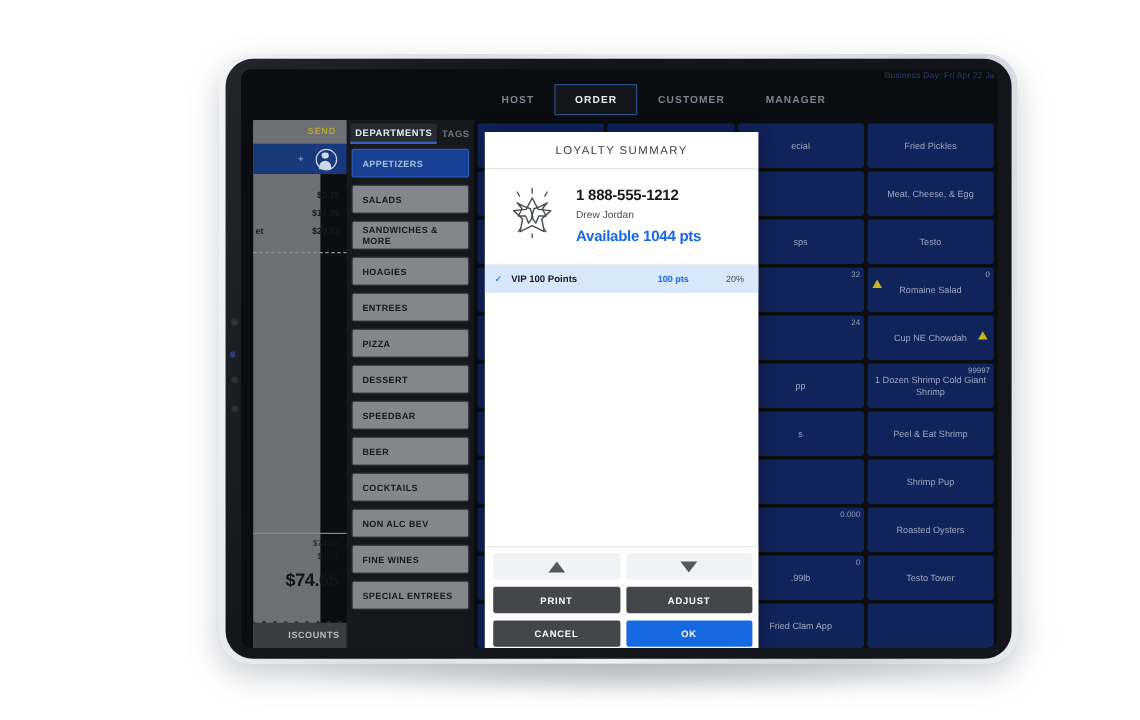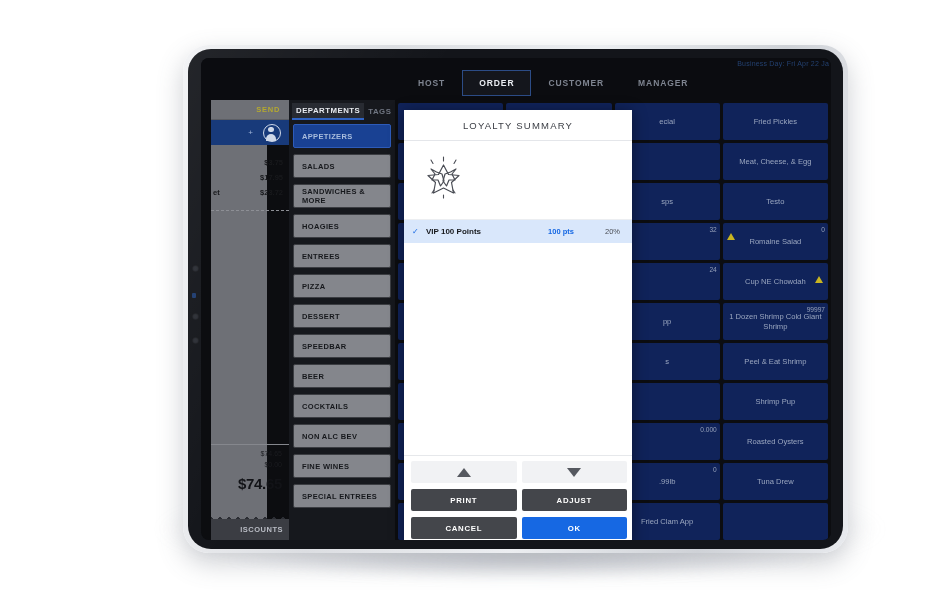--- a/index.html
+++ b/index.html
@@ -646,21 +646,21 @@
           <span></span>
         </div>
         <div class="menucell">
           <span></span>
         </div>
         <div class="menucell">
           <span class="qty-right">0</span>
           <span>.99lb</span>
         </div>
         <div class="menucell">
-          <span>Tuna Drew</span>
+          <span>Testo Tower</span>
         </div>
         <div class="menucell">
           <span>Oysters</span>
         </div>
         <div class="menucell">
           <span class="qty-right">0</span>
           <span>Himachi Kama</span>
         </div>
         <div class="menucell">
           <span>Fried Clam App</span>
@@ -684,20 +684,25 @@
             <g stroke="#4a4d55" stroke-width="1.1" stroke-linecap="round">
               <line x1="25.5" y1="2" x2="25.5" y2="6"></line>
               <line x1="13" y1="5" x2="15" y2="8.5"></line>
               <line x1="38" y1="5" x2="36" y2="8.5"></line>
               <line x1="25.5" y1="40" x2="25.5" y2="43"></line>
               <line x1="14" y1="38" x2="16" y2="35"></line>
               <line x1="37" y1="38" x2="35" y2="35"></line>
             </g>
           </svg>
         </span>
+        <div class="cust-info">
+          <div class="cust-phone">1 888-555-1212</div>
+          <div class="cust-name">Drew Jordan</div>
+          <div class="cust-points">Available 1044 pts</div>
+        </div>
       </div>
 
       <div class="reward-row">
         <span class="reward-check">✓</span>
         <span class="reward-name">VIP 100 Points</span>
         <span class="reward-pts">100 pts</span>
         <span class="reward-pct">20%</span>
       </div>
       <div class="reward-blank"></div>
 

